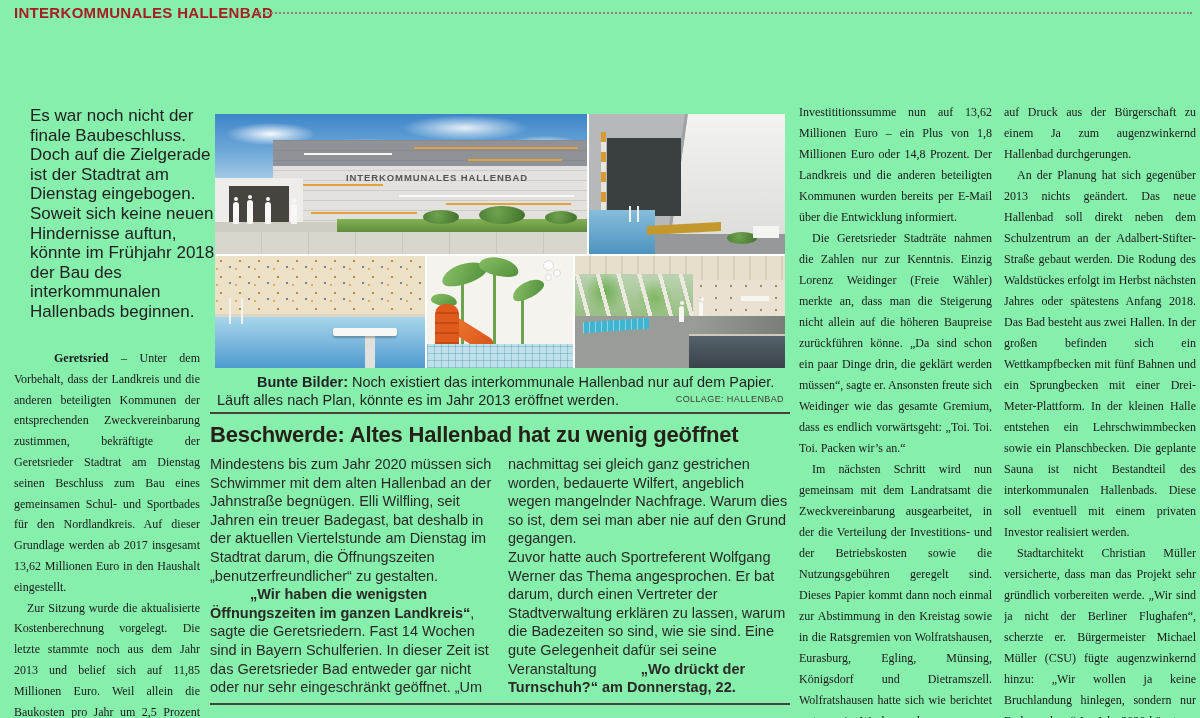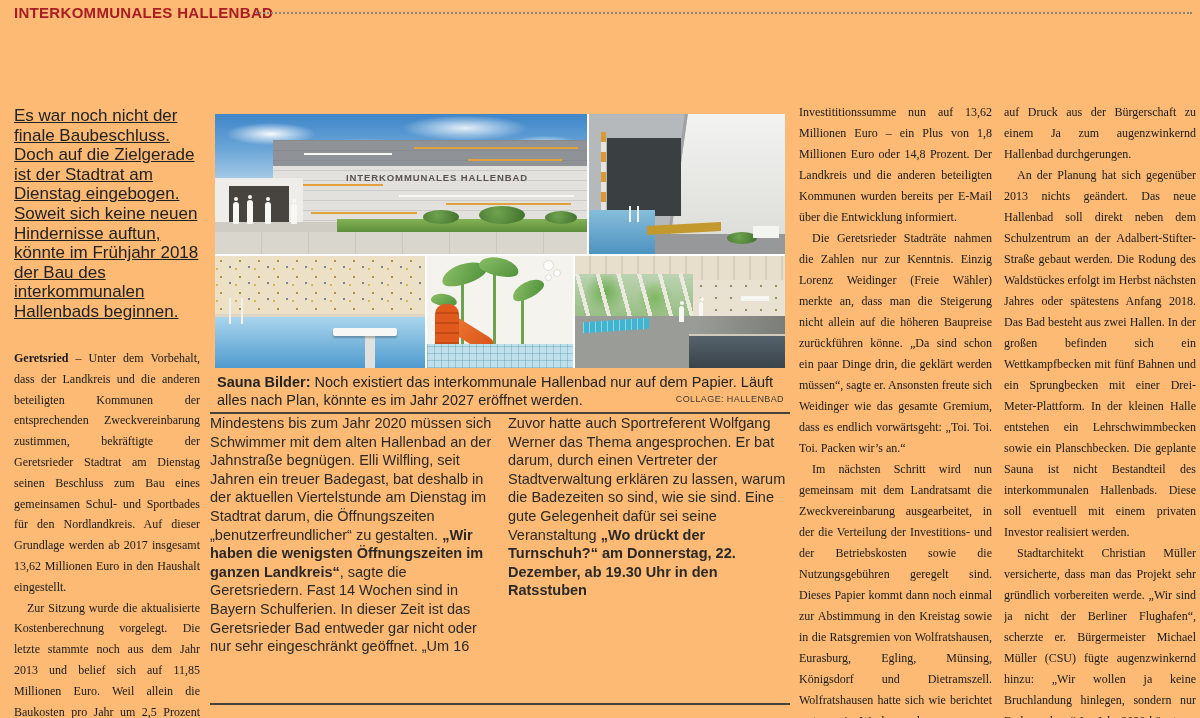--- a/index.html
+++ b/index.html
@@ -1,44 +1,44 @@
 <!DOCTYPE html>
 <html lang="de"><head>
 <meta charset="utf-8">
 <style>
   * { margin:0; padding:0; box-sizing:border-box; }
   html,body { background:#ffffff; }
   .page {
-    position:relative; width:1200px; height:718px; background:#fdba74;
+    position:relative; width:1200px; height:718px; background:#86efac;
     overflow:hidden; color:#1c1c1c;
     font-family:"Liberation Sans", sans-serif;
   }
-  .rb { font-weight:bold; }
+  .rb { font-weight:bold;margin-left:40px; }
 
   
   .kicker {
     position:absolute; left:14px; top:4px;
     font:bold 15px/18px "Liberation Sans", sans-serif;
     letter-spacing:.3px; color:#a81d23;
   }
   .kicker-dots {
     position:absolute; left:256px; right:8px; top:12px;
     border-top:2px dotted #8d827a;
   }
   .headline {
     position:absolute; left:150px; width:900px; top:32px;
     font-family:"Liberation Serif", serif; font-weight:bold;
     font-size:55px; line-height:60px; color:#201712; text-align:center;
     letter-spacing:-.5px;
   }
 
   
   .lead {
-    position:absolute; left:14px; top:106px; width:186px;
-    font:17px/19.6px "Liberation Sans", sans-serif; color:#222;text-decoration:underline;
+    position:absolute; left:30px; top:106px; width:186px;
+    font:17px/19.6px "Liberation Sans", sans-serif; color:#222;
   }
   .byline {
     position:absolute; left:14px; top:313px; width:184px;
     font:bold 12px/14px "Liberation Sans", sans-serif; color:#2b2b2b;
     letter-spacing:.2px; padding-bottom:8px; border-bottom:1.5px solid #4a4642;
   }
 
   
   .serifcol {
     position:absolute; overflow:hidden;
@@ -266,30 +266,32 @@
       <div class="plat"></div>
       <div class="floor"></div>
       <div class="pool"></div>
       <div class="bench"></div>
       <div class="fig" style="left:104px; top:50px; height:16px; width:5px;"></div>
       <div class="fig" style="left:124px; top:46px; height:14px; width:4px;"></div>
     </div>
   </div>
 
   <div class="caption">
-    <span><span class="rb">Sauna Bilder:</span><span> Noch existiert das interkommunale Hallenbad nur auf dem Papier. Läuft alles nach Plan, könnte es im Jahr 2027 eröffnet werden.</span></span>
+    <span><span class="rb">Bunte Bilder:</span><span> Noch existiert das interkommunale Hallenbad nur auf dem Papier. Läuft alles nach Plan, könnte es im Jahr 2013 eröffnet werden.</span></span>
     <span class="credit">COLLAGE: HALLENBAD</span>
   </div>
 
   <div class="subbox">
+    <h2 class="subhead">Beschwerde: Altes Hallenbad hat zu wenig geöffnet</h2>
     <div class="subcols">
       <div class="subcol">
         <p><span>Mindestens bis zum Jahr 2020 müssen sich Schwimmer mit dem alten Hallenbad an der Jahnstraße begnügen. Elli Wilfling, seit Jahren ein treuer Badegast, bat deshalb in der aktuellen Viertelstunde am Dienstag im Stadtrat darum, die Öffnungszeiten „benutzerfreundlicher“ zu gestalten. </span><span class="rb">„Wir haben die wenigsten Öffnungszeiten im ganzen Landkreis“</span><span>, sagte die Geretsriedern. Fast 14 Wochen sind in Bayern Schulferien. In dieser Zeit ist das Geretsrieder Bad entweder gar nicht oder nur sehr eingeschränkt geöffnet. „Um 16 Uhr ist Schluss“, sagte Wilfling. „Berufstätige haben da gar keine Chance.“ Auch das Mutter-Kind-Schwimmen und die Wassergymnastik fallen während der Ferien aus. Der Kinder-</span></p>
       </div>
       <div class="subcol">
+        <p>nachmittag sei gleich ganz gestrichen worden, bedauerte Wilfert, angeblich wegen mangelnder Nachfrage. Warum dies so ist, dem sei man aber nie auf den Grund gegangen.</p>
         <p><span><span>Zuvor hatte auch Sportreferent Wolfgang Werner das Thema angesprochen. Er bat darum, durch einen Vertreter der Stadtverwaltung erklären zu lassen, warum die Badezeiten so sind, wie sie sind. Eine gute Gelegenheit dafür sei seine Veranstaltung </span><span class="rb">„Wo drückt der Turnschuh?“ am Donnerstag, 22. Dezember, ab 19.30 Uhr in den Ratsstuben</span></span></p>
       </div>
     </div>
   </div>
 
   <div class="serifcol col3">
     <p>Investititionssumme nun auf 13,62 Millionen Euro – ein Plus von 1,8 Millionen Euro oder 14,8 Prozent. Der Landkreis und die anderen beteiligten Kommunen wurden bereits per E-Mail über die Entwicklung informiert.</p>
     <p class="ind">Die Geretsrieder Stadträte nahmen die Zahlen nur zur Kenntnis. Einzig Lorenz Weidinger (Freie Wähler) merkte an, dass man die Steigerung nicht allein auf die höheren Baupreise zurückführen könne. „Da sind schon ein paar Dinge drin, die geklärt werden müssen“, sagte er. Ansonsten freute sich Weidinger wie das gesamte Gremium, dass es endlich vorwärtsgeht: „Toi. Toi. Toi. Packen wir’s an.“</p>
     <p class="ind">Im nächsten Schritt wird nun gemeinsam mit dem Landratsamt die Zweckvereinbarung ausgearbeitet, in der die Verteilung der Investitions- und der Betriebskosten sowie die Nutzungsgebühren geregelt sind. Dieses Papier kommt dann noch einmal zur Abstimmung in den Kreistag sowie in die Ratsgremien von Wolfratshausen, Eurasburg, Egling, Münsing, Königsdorf und Dietramszell. Wolfratshausen hatte sich wie berichtet erst vor vier Wochen und</p>
   </div>

